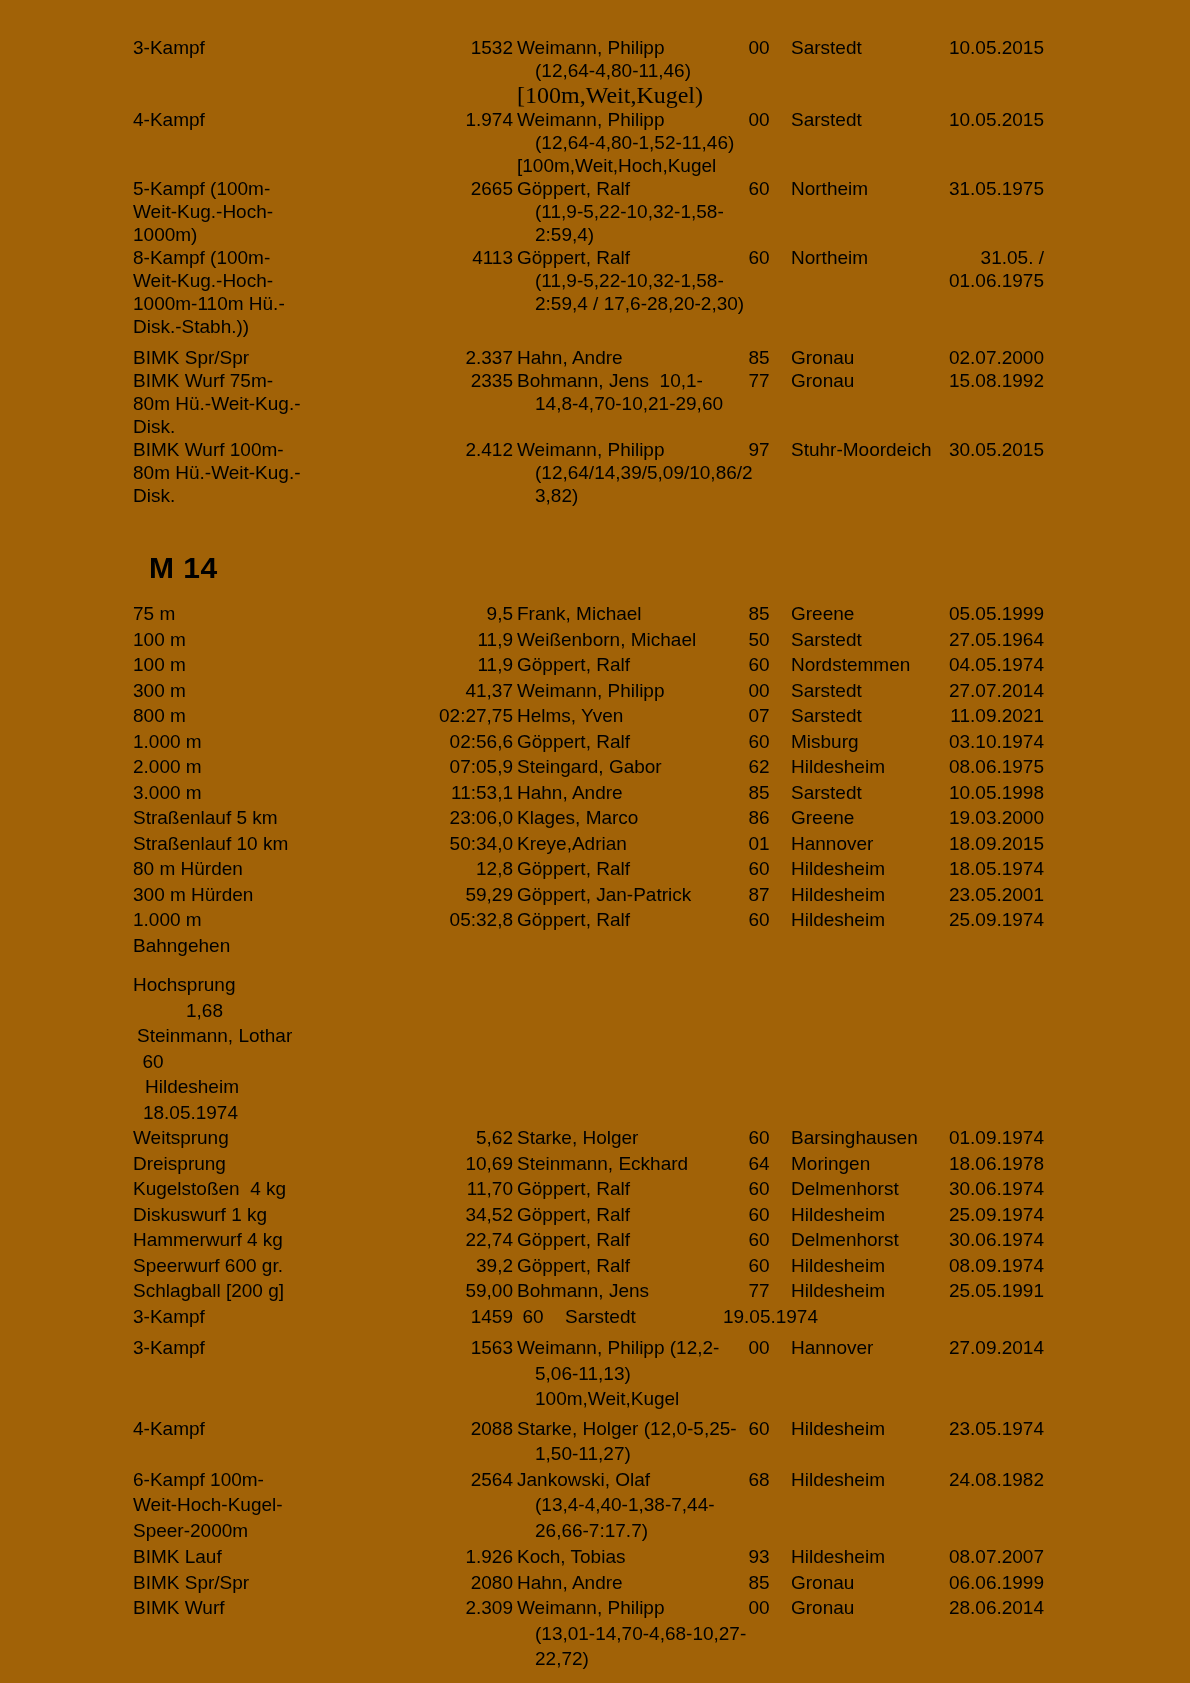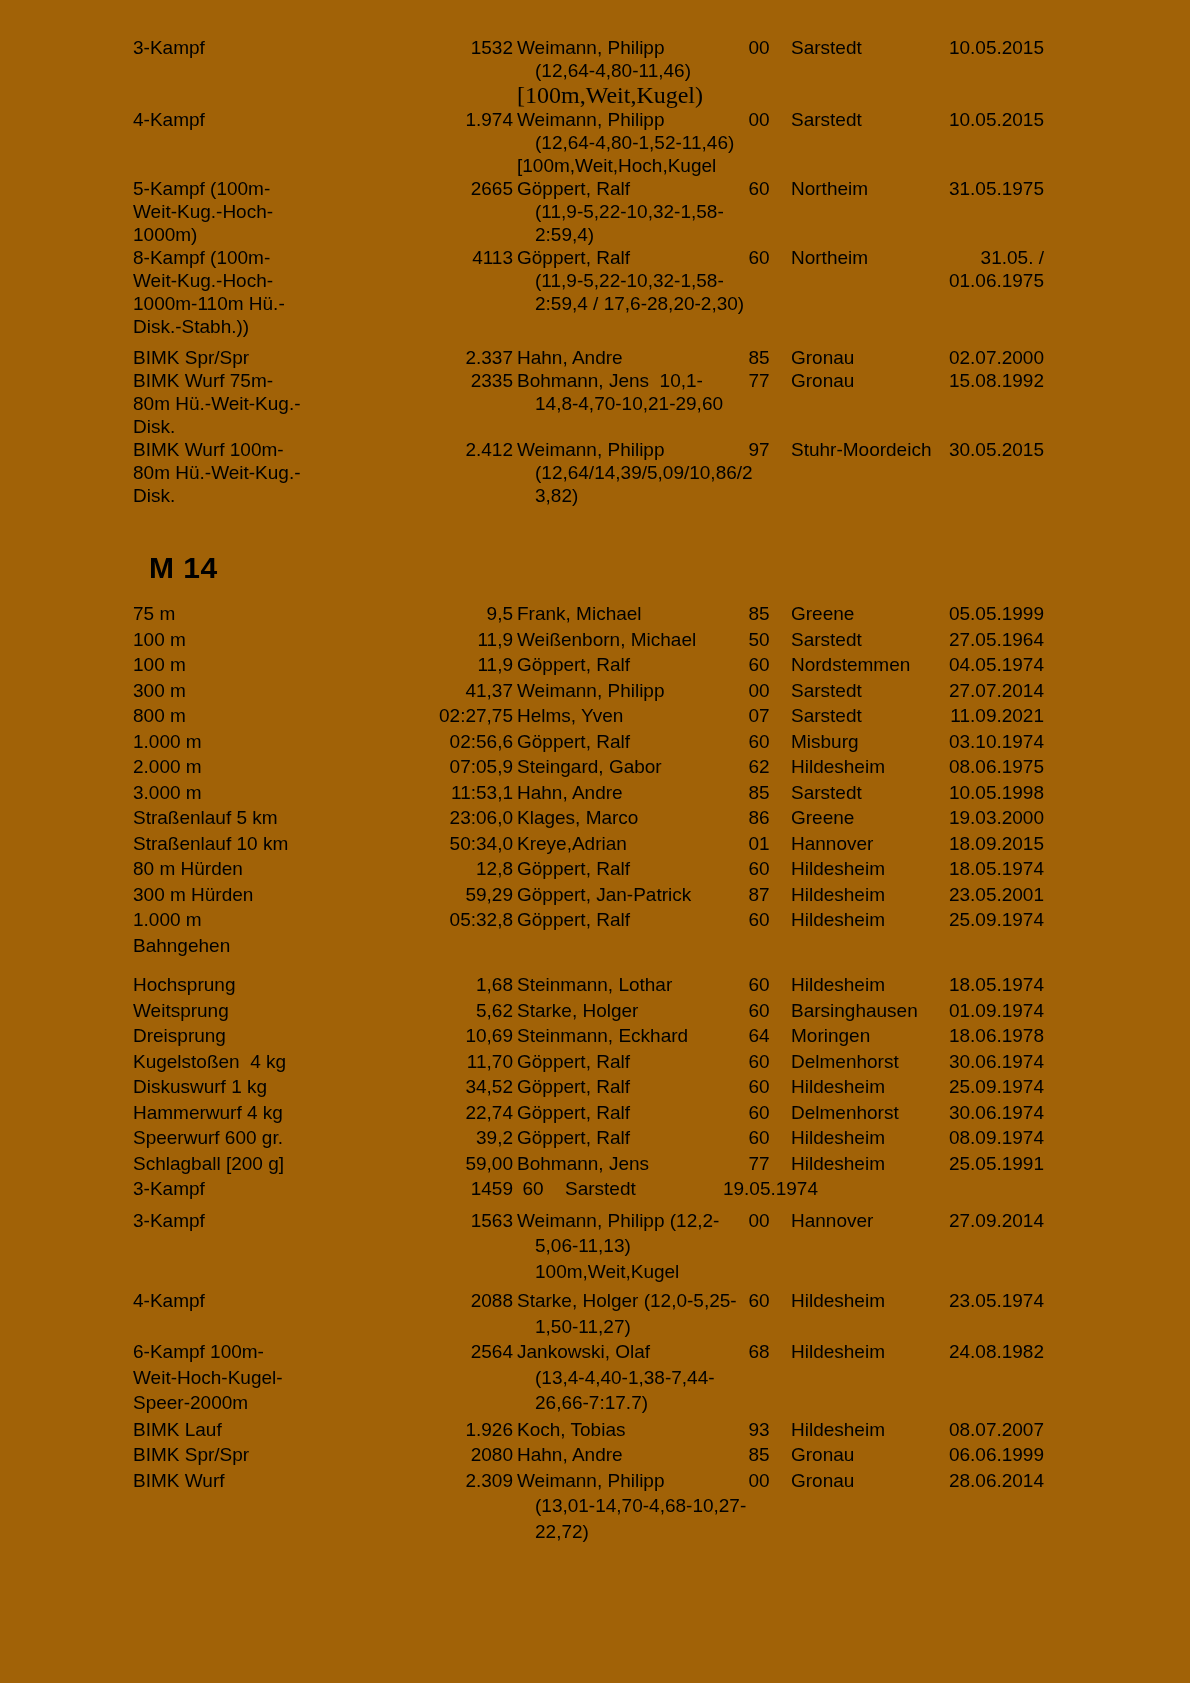--- a/index.html
+++ b/index.html
@@ -197,21 +197,21 @@
     <div class="cell c-date"><div class="ln">23.05.2001</div></div>
   </div>
         <div class="row">
     <div class="cell c-label"><div class="ln">1.000 m</div><div class="ln">Bahngehen</div></div>
     <div class="cell c-value"><div class="ln">05:32,8</div></div>
     <div class="cell c-name"><div class="ln">Göppert, Ralf</div></div>
     <div class="cell c-yob"><div class="ln">60</div></div>
     <div class="cell c-place"><div class="ln">Hildesheim</div></div>
     <div class="cell c-date"><div class="ln">25.09.1974</div></div>
   </div>
-        <div class="row" style="margin-top: 14px;">
+        <div class="row" style="margin-top: 14px; flex-direction: column;">
     <div class="cell c-label"><div class="ln">Hochsprung</div></div>
     <div class="cell c-value"><div class="ln">1,68</div></div>
     <div class="cell c-name"><div class="ln">Steinmann, Lothar</div></div>
     <div class="cell c-yob"><div class="ln">60</div></div>
     <div class="cell c-place"><div class="ln">Hildesheim</div></div>
     <div class="cell c-date"><div class="ln">18.05.1974</div></div>
   </div>
         <div class="row">
     <div class="cell c-label"><div class="ln">Weitsprung</div></div>
     <div class="cell c-value"><div class="ln">5,62</div></div>

